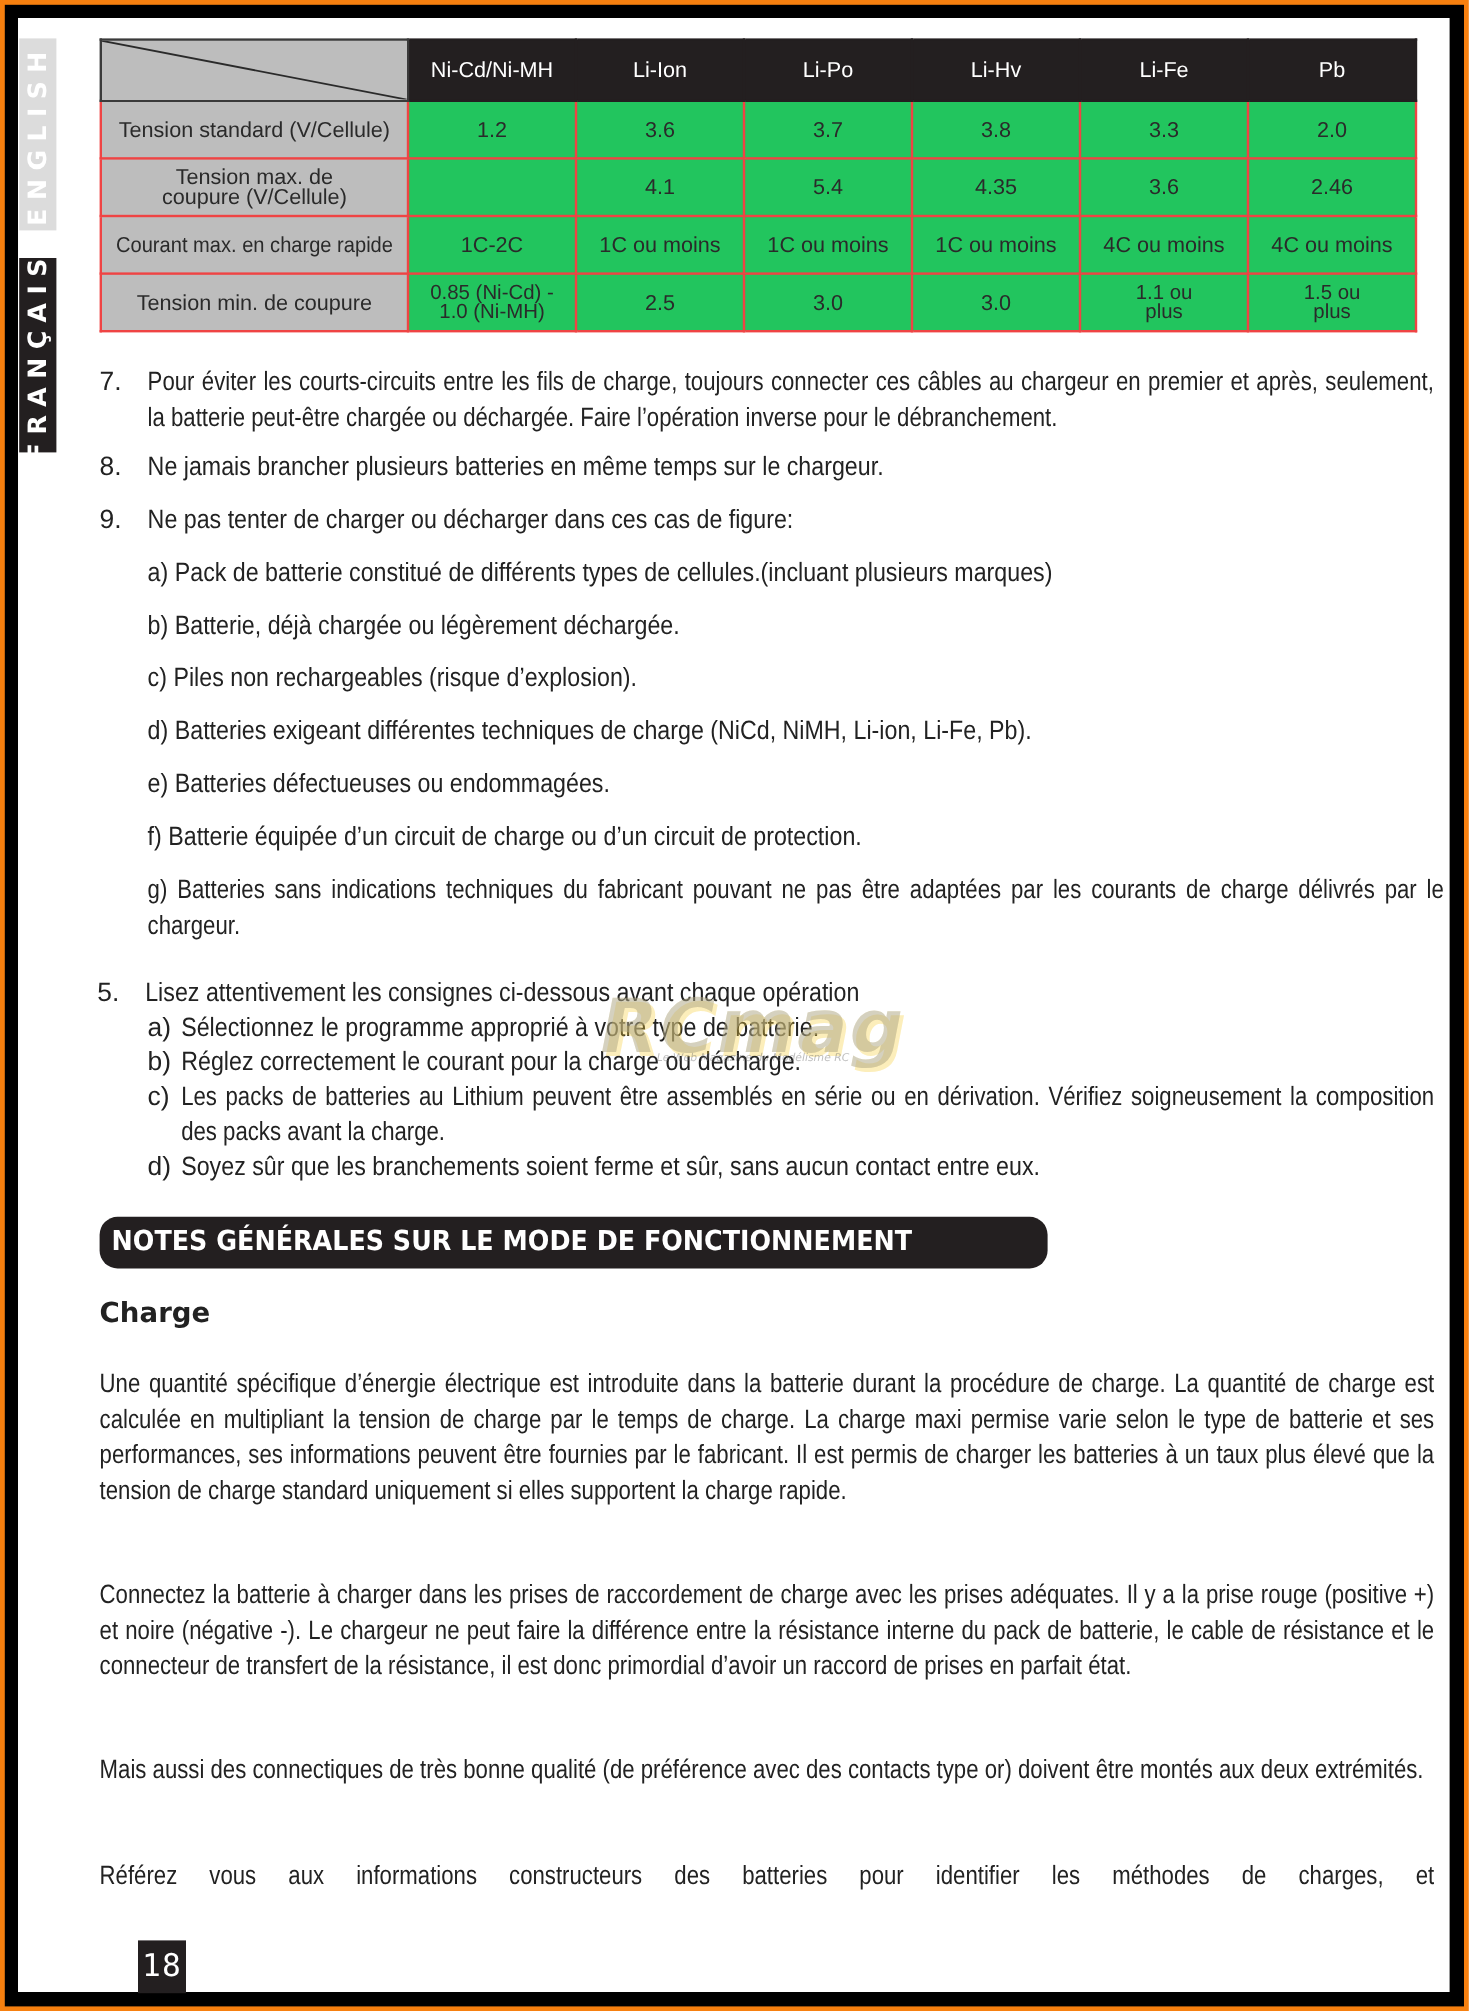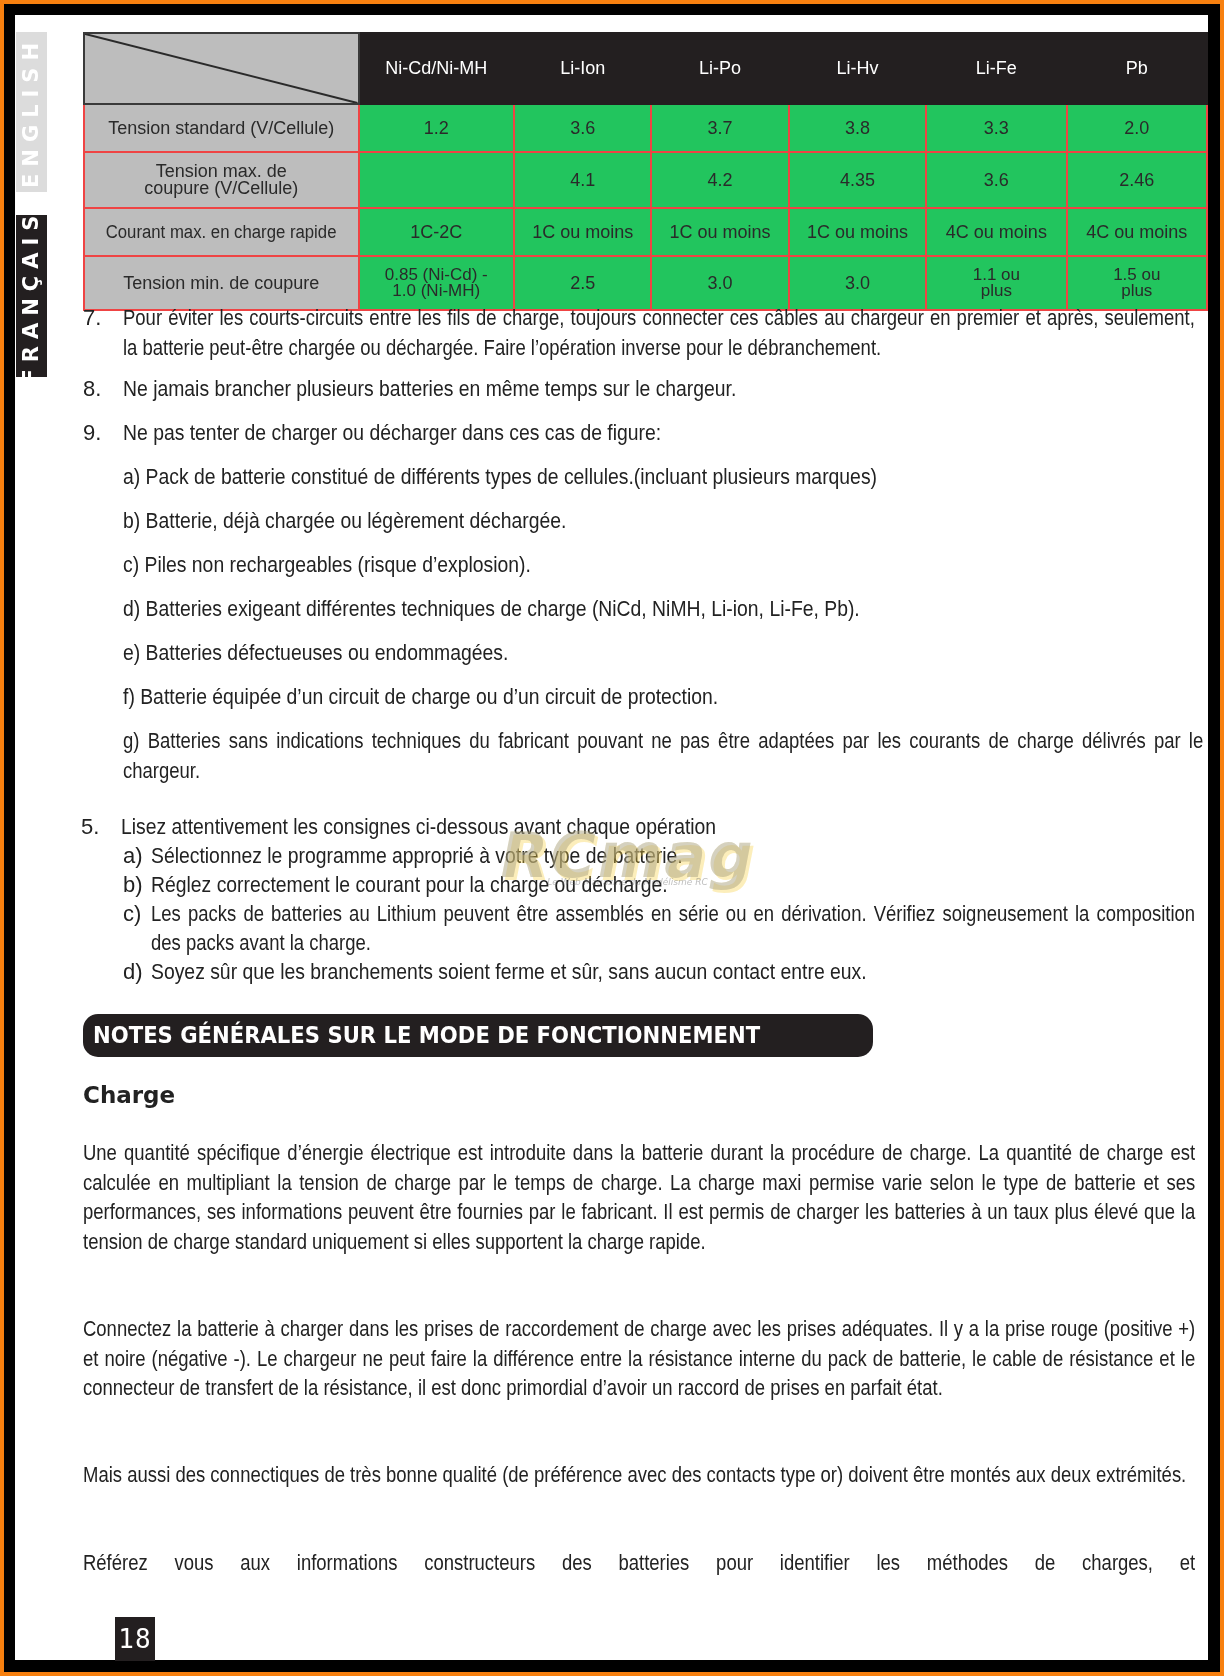--- a/index.html
+++ b/index.html
@@ -38,21 +38,21 @@
     position: absolute; left: 68px; top: 17px;
     border-collapse: collapse;
     font-family: "Liberation Sans", sans-serif;
     font-stretch: condensed;
     font-size: 18px;
     color: #2a2a2a;
   }
   .spec-table td, .spec-table th {
     border: 2px solid #ef4444;
     text-align: center; vertical-align: middle;
-    padding: 10px; line-height: 17px;
+    padding: 0; line-height: 17px;
   }
   .spec-table th {
     background: #231f20; color: #fff; font-weight: normal; height: 49px;
     border-color: #231f20;
   }
   .spec-table .corner {
     background: #bdbdbd; width: 254px; position: relative; padding: 0;
     border: 2px solid #3a3a3a;
   }
   .corner svg { position: absolute; left: 0; top: 0; width: 100%; height: 100%; }
@@ -145,21 +145,21 @@
       <td class="val">3.8</td>
       <td class="val">3.3</td>
       <td class="val">2.0</td>
     </tr>
     <tr class="r">
       <td class="rowlabel">
               <div style="width:200px;margin:0 auto;">Tension max. de coupure (V/Cellule)</div>
             </td>
       <td class="val"></td>
       <td class="val">4.1</td>
-      <td class="val">4.2</td>
+      <td class="val">5.4</td>
       <td class="val">4.35</td>
       <td class="val">3.6</td>
       <td class="val">2.46</td>
     </tr>
     <tr class="r">
       <td class="rowlabel"><span style="display:inline-block;transform:scaleX(0.93);white-space:nowrap;">Courant max. en charge rapide</span></td>
       <td class="val">1C-2C</td>
       <td class="val">1C ou moins</td>
       <td class="val">1C ou moins</td>
       <td class="val">1C ou moins</td>

